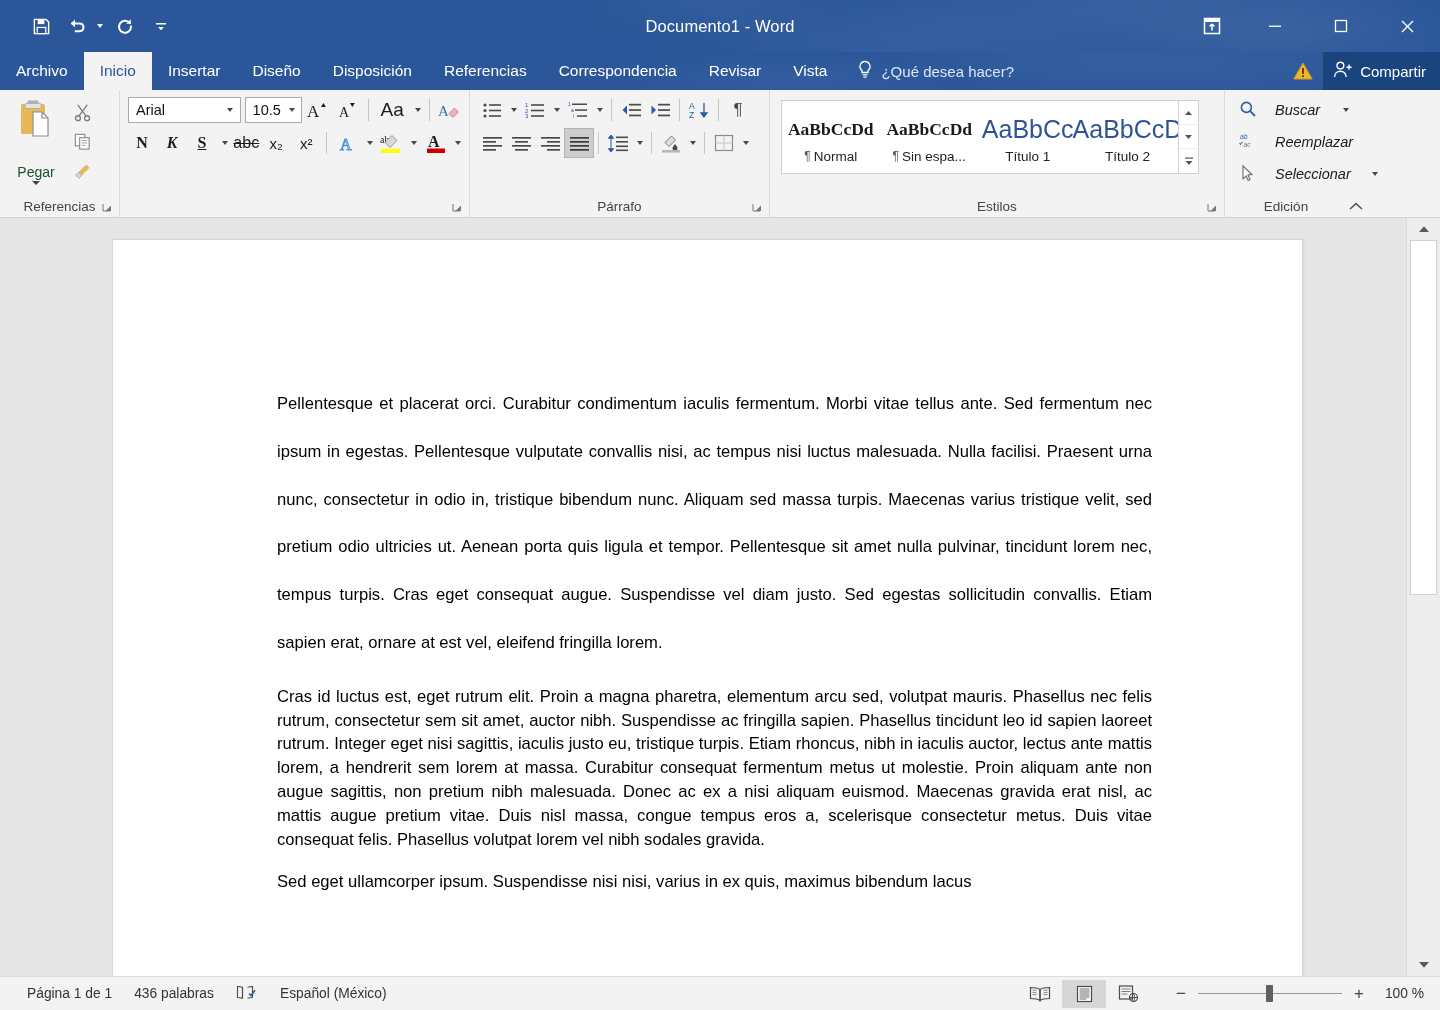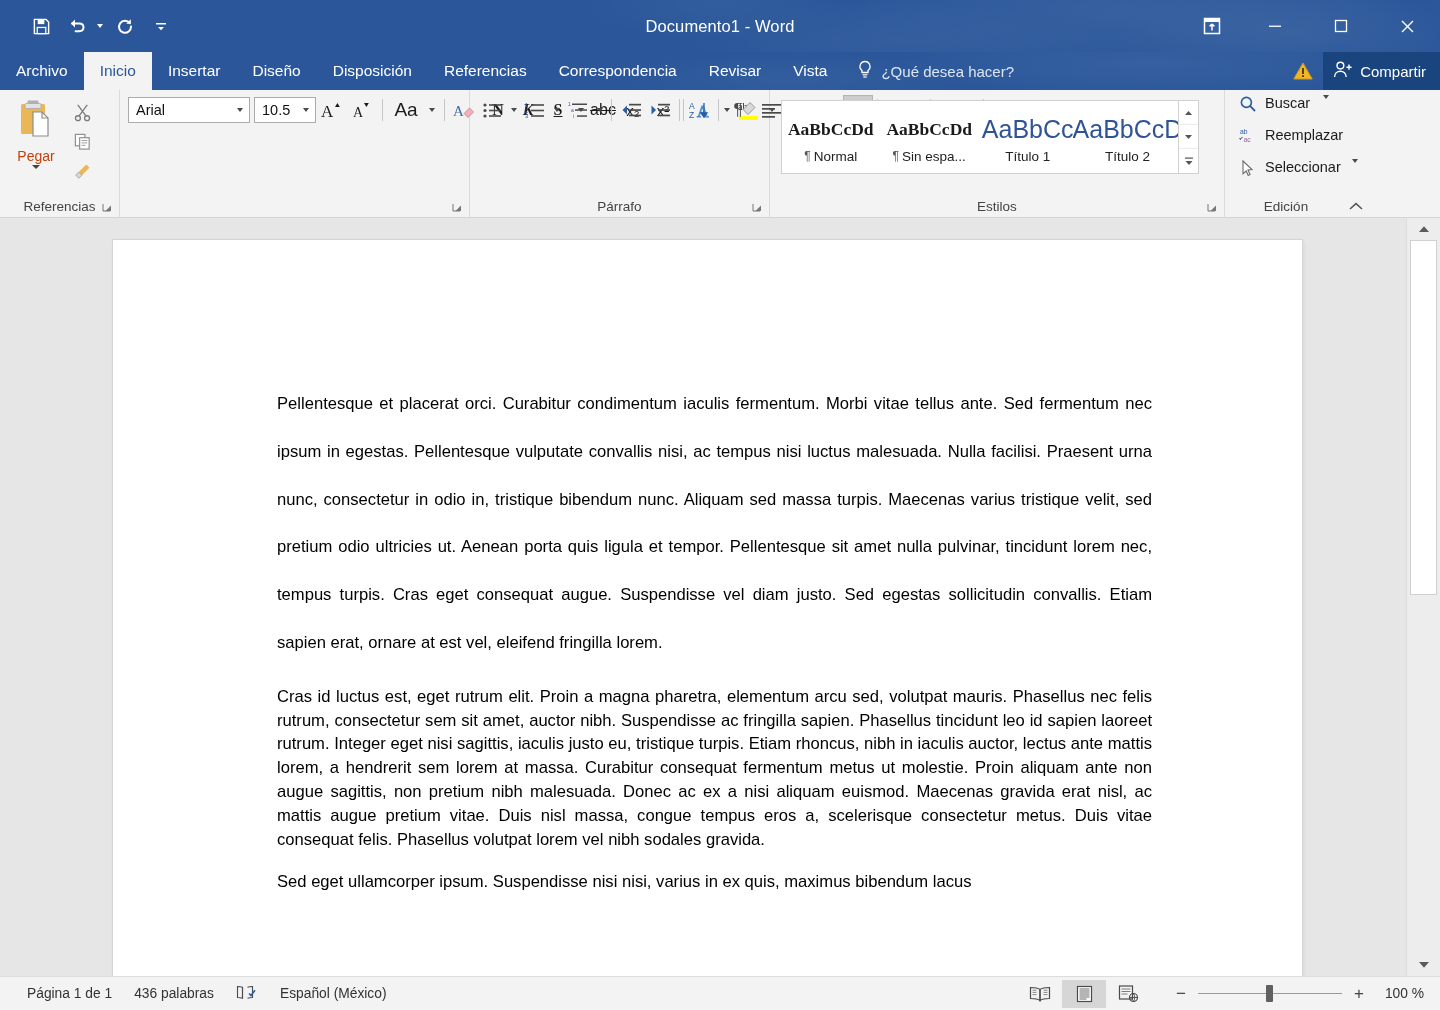--- a/index.html
+++ b/index.html
@@ -206,42 +206,42 @@
   
   .grp-clip { width: 120px; }
   .paste-big {
     width: 62px;
     display: flex; flex-direction: column;
     align-items: center;
     padding-top: 2px;
     cursor: default;
   }
   .paste-label {
-    font-size: 14px; color: #c2410c; margin-top: 2px;
+    font-size: 14px; color: #14532d; margin-top: 18px;
   }
   .paste-caret {
     margin-top: 1px;
     width: 0; height: 0;
     border-left: 4px solid transparent;
     border-right: 4px solid transparent;
     border-top: 4.5px solid #444;
   }
   .clip-small {
     display: flex; flex-direction: column;
     gap: 2px; padding-top: 3px;
   }
   .sm-btn {
     width: 30px; height: 27px;
     display: flex; align-items: center; justify-content: center;
     cursor: default;
   }
 
   
   .grp-font { width: 350px; }
-  .font-rows { display: flex; flex-direction: row; gap: 5px; width: 100%; padding-left: 3px;}
+  .font-rows { display: flex; flex-direction: column; gap: 5px; width: 100%; padding-left: 3px;}
   .frow { display: flex; align-items: center; gap: 2px; }
   .combo {
     height: 26px;
     border: 1px solid #ababab;
     background: #ffffff;
     display: flex; align-items: center;
     font-size: 14.5px;
     color: #111;
     padding: 0 2px 0 7px;
     cursor: default;
@@ -335,28 +335,29 @@
   .gs-btn {
     height: 24px;
     display: flex; align-items: center; justify-content: center;
     cursor: default;
     border-bottom: 1px solid #ededed;
   }
 
   
   .grp-edit { width: 150px; border-right: none; }
   .ebtn {
-    display: flex; align-items: flex-start;
-    gap: 8px;
+    display: flex; align-items: center;
+    gap: 18px;
     height: 30px;
     padding: 0 4px;
     font-size: 14.5px;
     color: #1b1b1b;
     cursor: default;
     white-space: nowrap;
+    font-style: italic;
   }
   .collapse-ribbon {
     position: absolute;
     right: 8px; bottom: 2px;
     width: 22px; height: 20px;
     display: flex; align-items: center; justify-content: center;
     cursor: default;
   }
 
   

